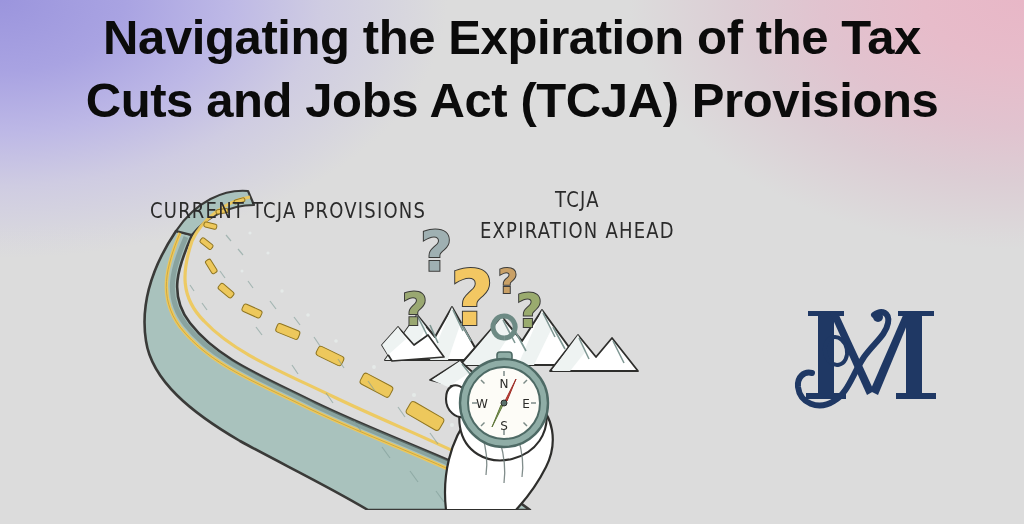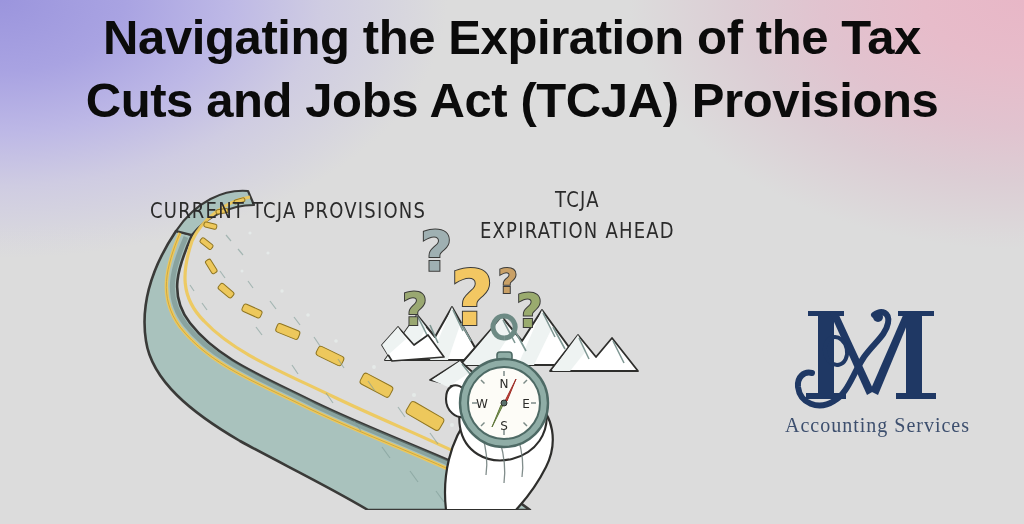--- a/index.html
+++ b/index.html
@@ -336,16 +336,15 @@
 
       <path d="M96 20 C 104 14, 112 18, 110 28
                C 108 40, 96 48, 86 62
                C 74 80, 70 98, 56 106
                C 40 116, 22 108, 20 92
                C 19 82, 26 76, 34 78" fill="none" stroke="#1f3864" stroke-width="6" stroke-linecap="round"></path>
       <circle cx="100" cy="22" r="5" fill="#1f3864"></circle>
 
       <ellipse cx="58" cy="56" rx="11" ry="14" fill="none" stroke="#1f3864" stroke-width="4" transform="rotate(-12 58 56)"></ellipse>
     </svg>
-    <div class="logo-text">Accounting Services</div>
   </div>
 
 </div>
 
 </body></html>

